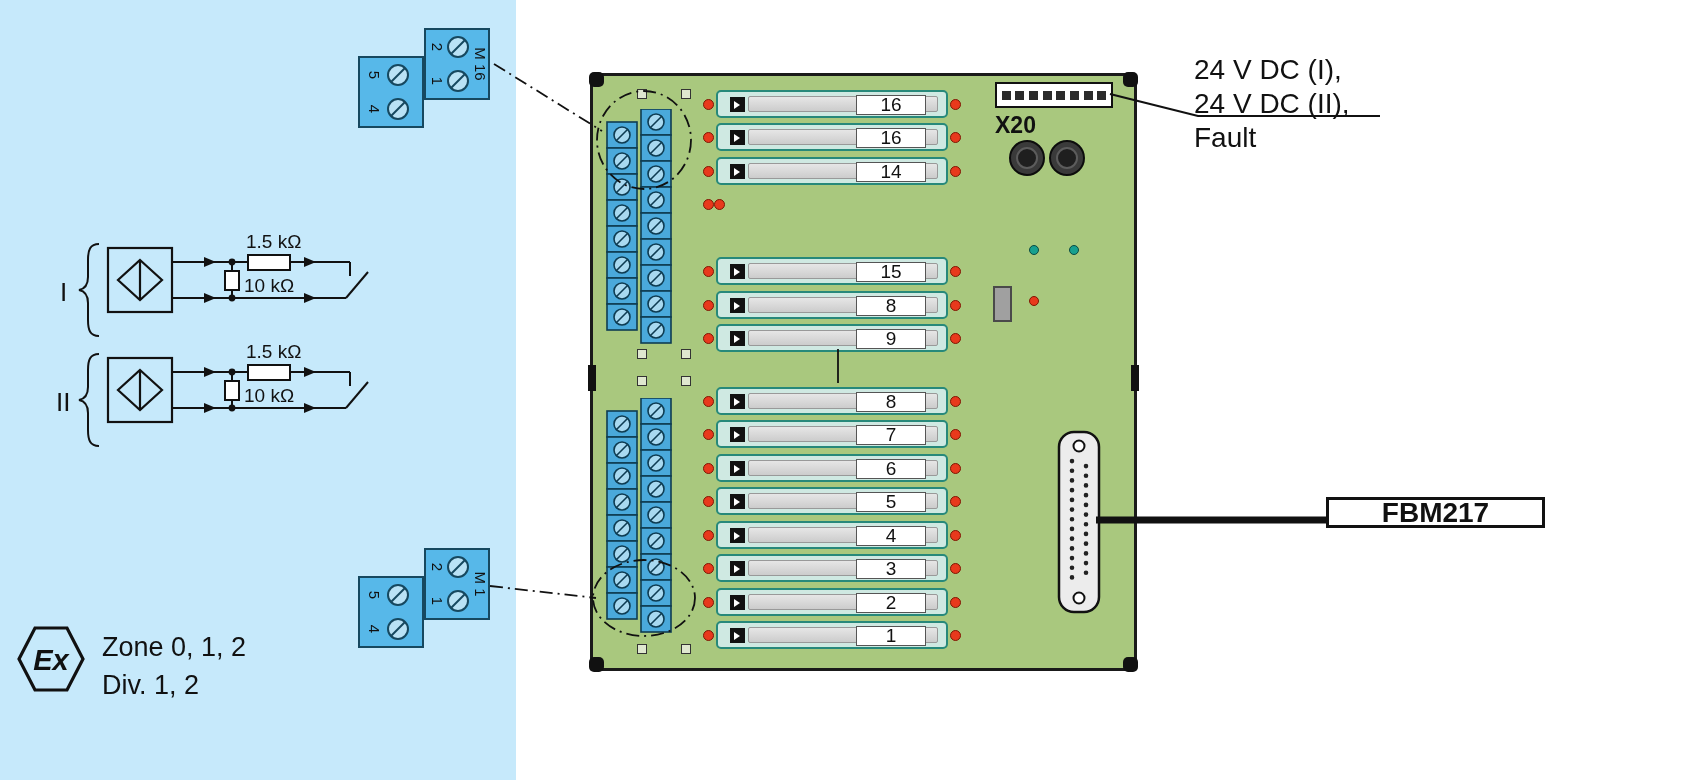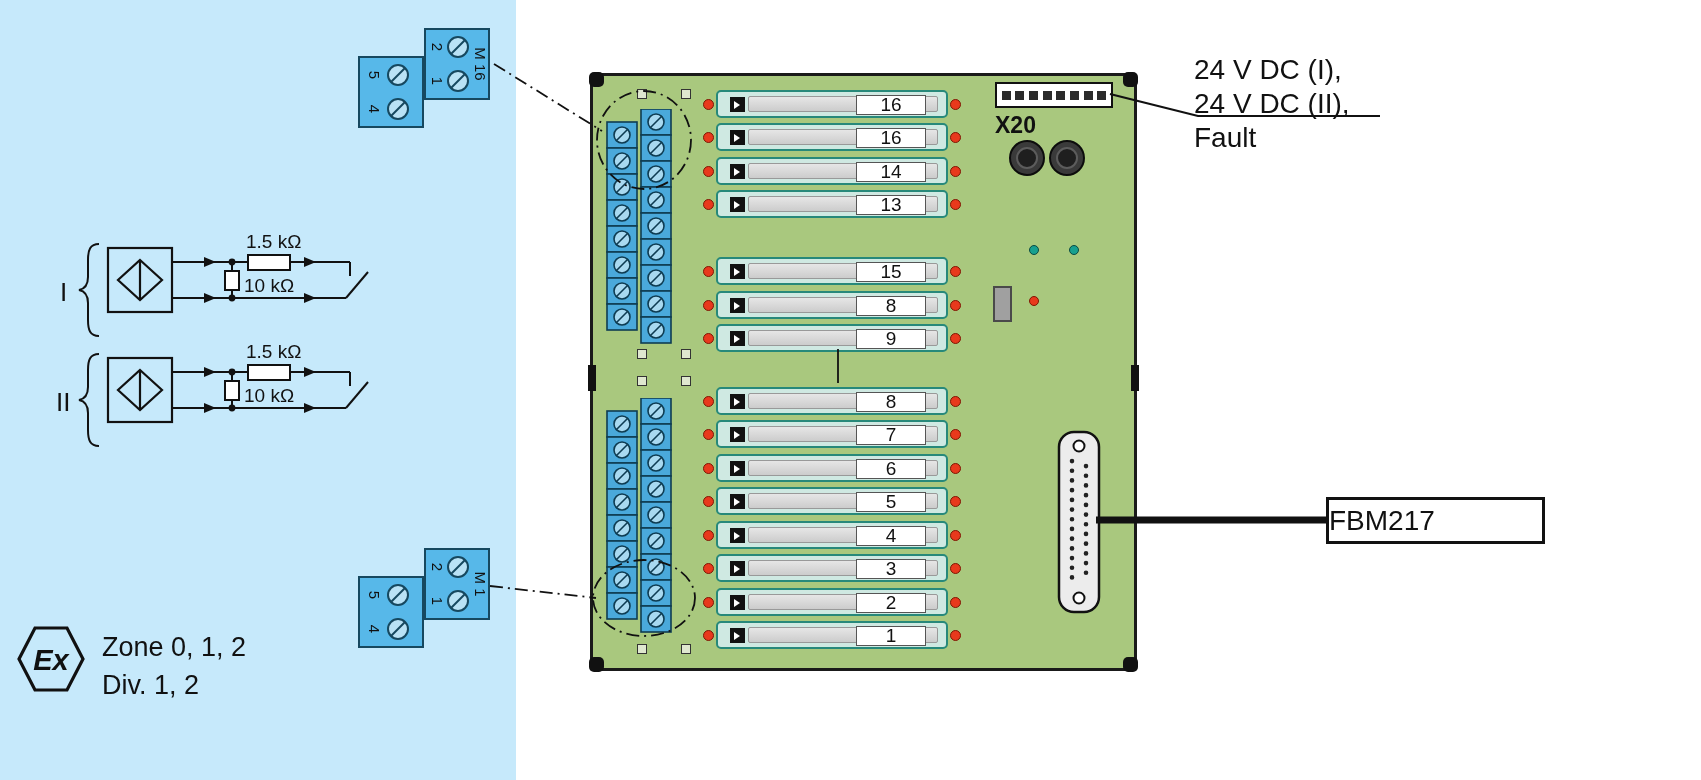--- a/index.html
+++ b/index.html
@@ -36,21 +36,21 @@
   .fuse { position:absolute; width:36px; height:36px; border-radius:50%; background:#3a3a3a; border:2px solid #0d0d0d; }
   .fuse::after { content:""; position:absolute; inset:5px; border-radius:50%; background:#1f1f1f; border:2px solid #5c5c5c; }
 
   .led { position:absolute; width:10px; height:10px; border-radius:50%; }
   .led.teal { background:#17a08f; border:1.5px solid #0a4a42; }
   .led.red { background:#e8391c; border:1.5px solid #7e1703; }
 
   .jumper { position:absolute; left:400px; top:210px; width:19px; height:36px; background:#a0a0a0; border:2px solid #4a4a4a; }
   .dsub { position:absolute; left:463px; top:353px; }
 
-  .fbm-box { position:absolute; left:1326px; top:497px; width:219px; height:47px; background:#fff; border:3px solid #111; display:flex; align-items:center; font-size:28px; }
+  .fbm-box { position:absolute; left:1326px; top:497px; width:219px; height:31px; background:#fff; border:3px solid #111; display:flex; align-items:center; justify-content:center; font-size:28px;font-weight:bold; }
 
   .power-text { position:absolute; left:1194px; top:13px; font-size:28px; line-height:34px;margin-top:40px; }
 
   .overlay { position:absolute; left:0; top:0; pointer-events:none; z-index:5; }
 </style>
 </head>
 <body>
 
 <svg width="0" height="0" style="position:absolute">
   <defs>
@@ -268,25 +268,20 @@
         <span class="mdot"></span>
         <div class="mbody">
           <span class="mchip"></span>
           <span class="mgray"></span>
           <span class="mnum">14</span>
         </div>
         <span class="mdot"></span>
       </div>
     <div class="module" style="top:114px">
         <span class="mdot"></span>
-        <div class="mbody">
-          <span class="mchip"></span>
-          <span class="mgray"></span>
-          <span class="mnum">13</span>
-        </div>
         <span class="mdot"></span>
       </div>
     <div class="module" style="top:181px">
         <span class="mdot"></span>
         <div class="mbody">
           <span class="mchip"></span>
           <span class="mgray"></span>
           <span class="mnum">15</span>
         </div>
         <span class="mdot"></span>

